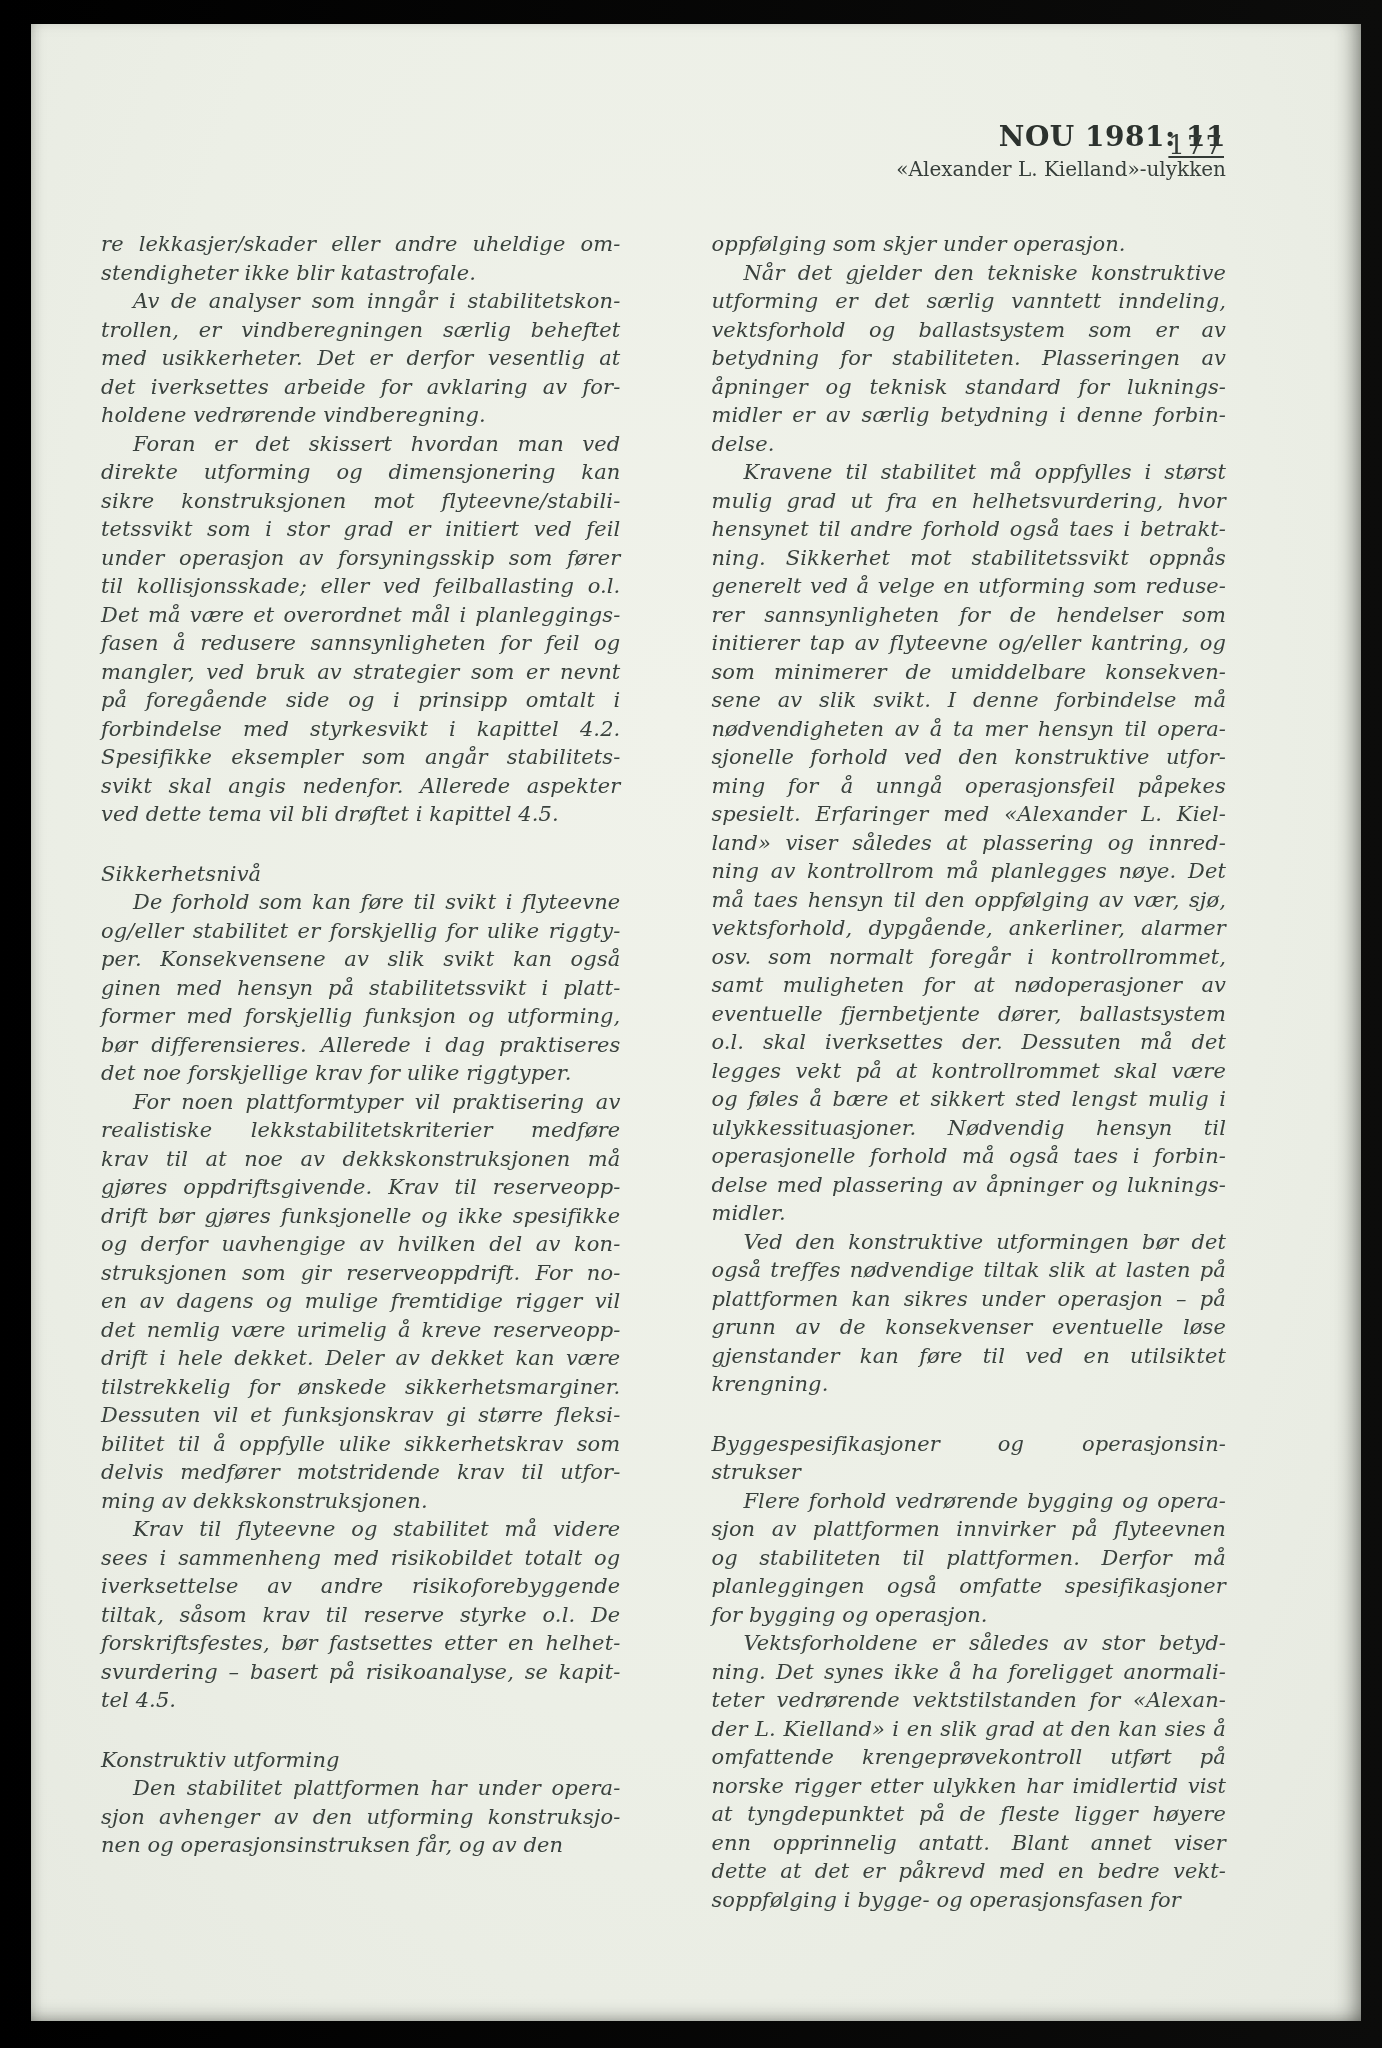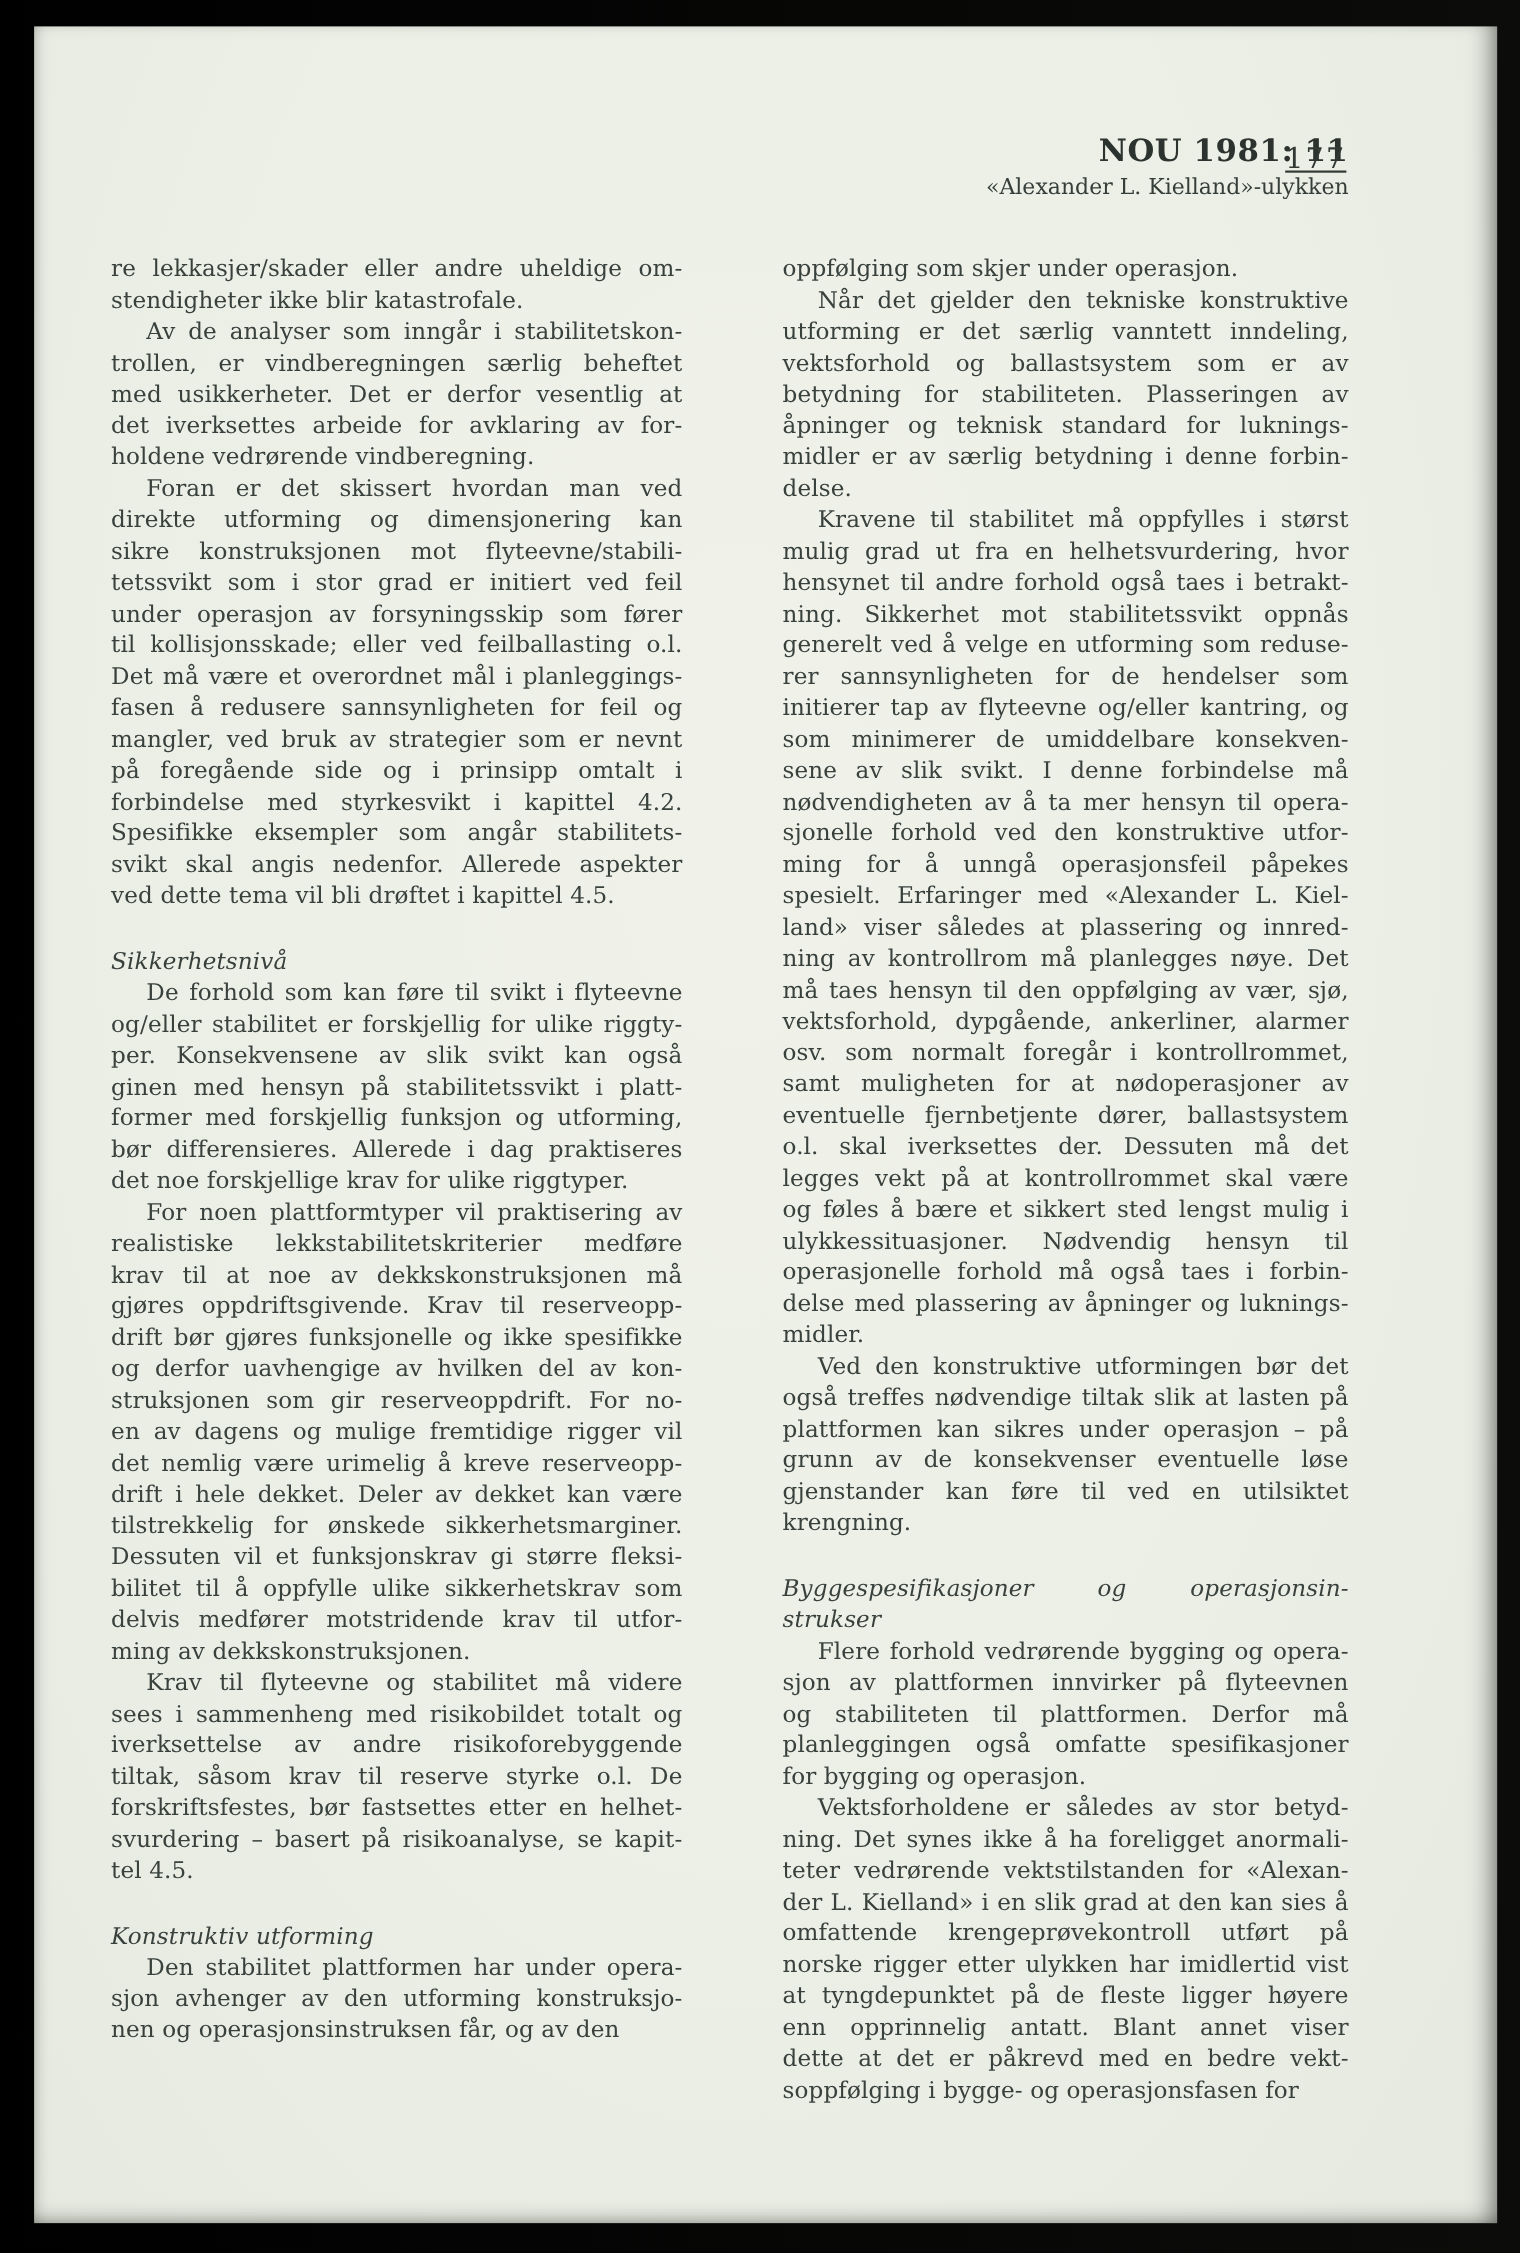--- a/index.html
+++ b/index.html
@@ -67,21 +67,21 @@
     display: flex;
     gap: 44px;
   }
   .col {
     font-size: 21px;
     line-height: 28.5px;
     letter-spacing: 0.1px;
   }
   .col-left  { width: 543px; }
   .col-right { width: 538px; margin-left: 47px; }
-  .para, .heading { margin: 0; }
+  .para, .heading { margin: 0; font-style: italic; }
   .heading { font-style: italic; margin-top: 31px; }
   .line { text-align: left; }
   .line.just {
     text-align: justify;
     text-align-last: justify;
     text-justify: inter-word;
   }
   .line.indent { text-indent: 32px; }
 </style>
 </head>

